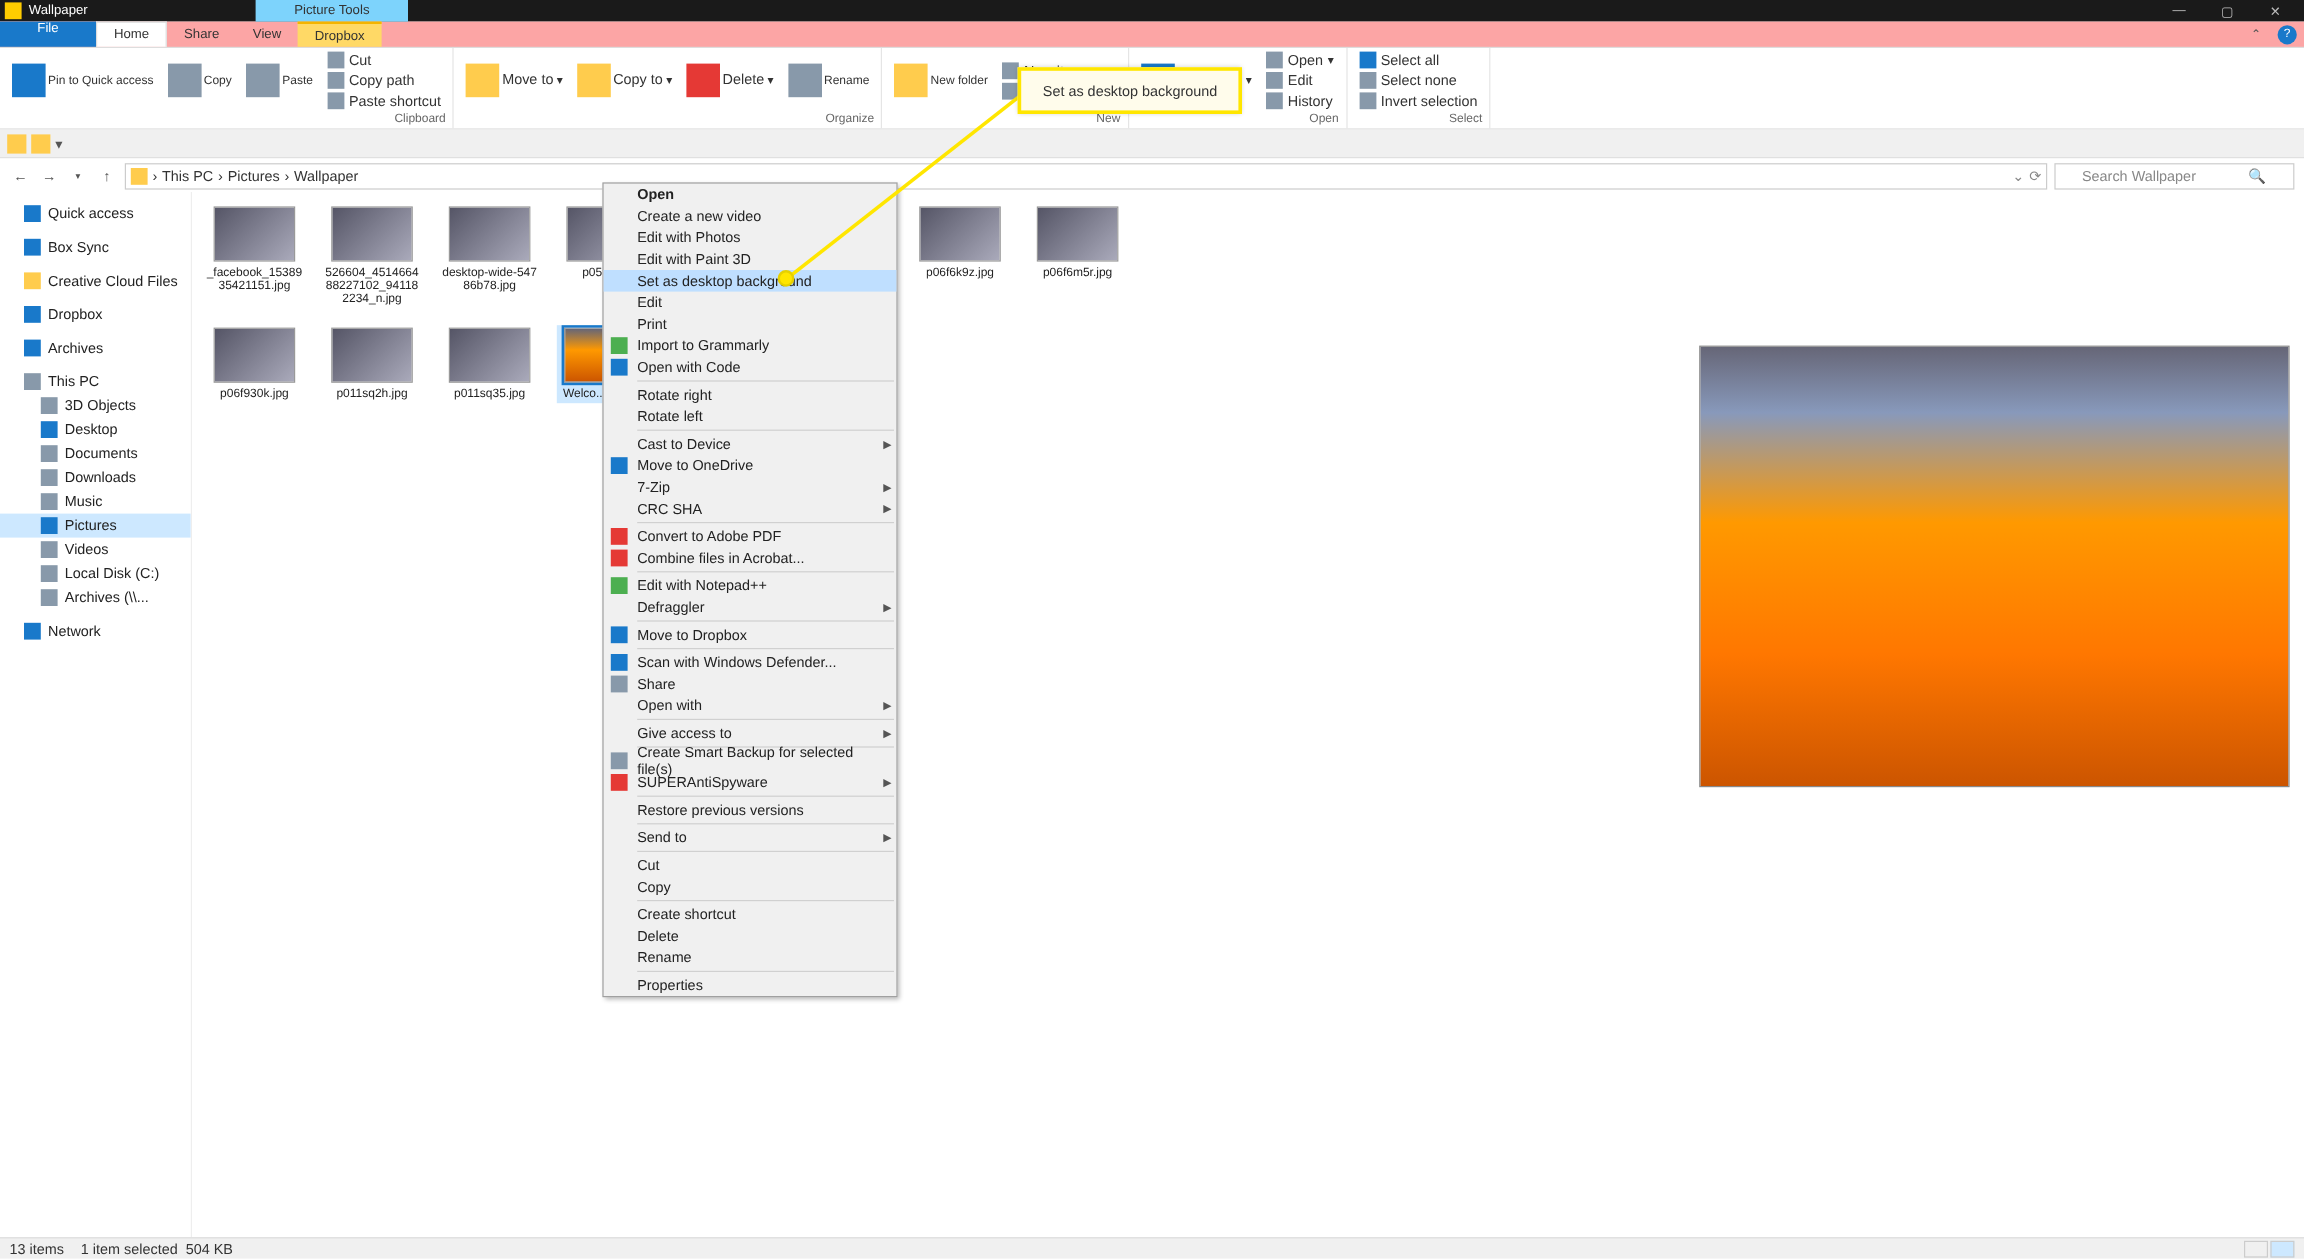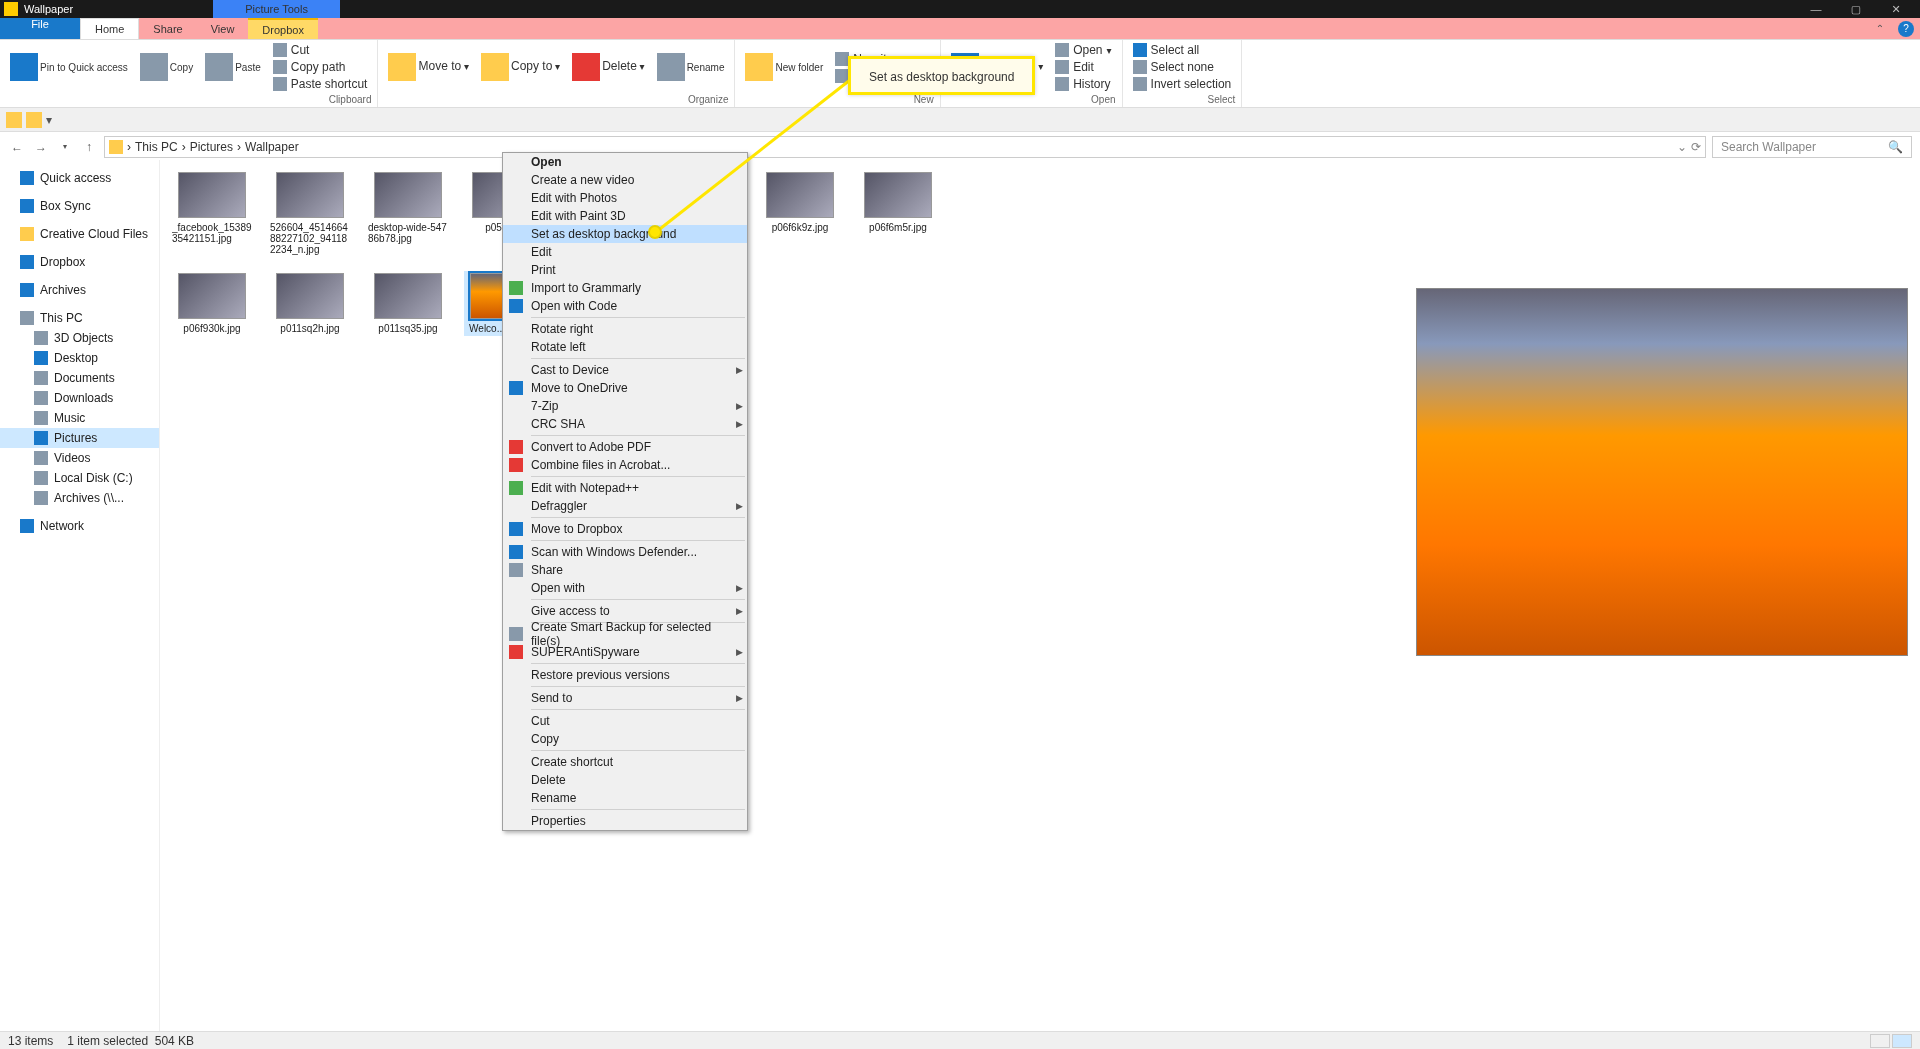--- a/index.html
+++ b/index.html
@@ -3,21 +3,21 @@
 <meta charset="utf-8">
 <style>
 * { margin: 0; padding: 0; box-sizing: border-box; font-family: 'Segoe UI', Tahoma, sans-serif; font-size: 12px; }
 body { background: #fff; width: 1920px; height: 1049px; overflow: hidden; position: relative; }
 
 
 .titlebar { height: 18px; background: #1a1a1a; color: #fff; display: flex; align-items: center; padding: 0 4px; }
 .titlebar .icon { width: 14px; height: 14px; background: #ffcc00; margin-right: 6px; }
 .titlebar .title { flex: 0 0 auto; font-size: 11px; }
 .titlebar .spacer { flex: 1; }
-.titlebar .picture-tools { background: #3b82f6; color: #333; padding: 0 32px; font-size: 11px; height: 18px; display: flex; align-items: center; margin-left: 140px; }
+.titlebar .picture-tools { background: #7dd3fc; color: #333; padding: 0 32px; font-size: 11px; height: 18px; display: flex; align-items: center; margin-left: 140px; }
 .titlebar .winbtn { width: 40px; text-align: center; color: #bbb; font-size: 11px; }
 
 
 .tabrow { height: 22px; background: #fca5a5; border-bottom: 1px solid #ddd; display: flex; align-items: stretch; }
 .tabrow .tab { padding: 0 14px; display: flex; align-items: center; font-size: 11px; color: #333; cursor: pointer; }
 .tabrow .tab.file { background: #1979ca; color: #fff; }
 .tabrow .tab.active { background: #fff; border: 1px solid #ddd; border-bottom: none; }
 .tabrow .tab.manage { background: #ffd966; border-top: 2px solid #f4b400; }
 .tabrow .help { margin-left: auto; margin-right: 6px; display: flex; align-items: center; gap: 10px; }
 .tabrow .help span { width: 16px; height: 16px; border-radius: 50%; background: #1979ca; color: #fff; font-size: 10px; display: flex; align-items: center; justify-content: center; }
@@ -35,35 +35,35 @@
 .col { display: flex; flex-direction: column; gap: 1px; }
 
 
 .qat { height: 24px; background: #f0f0f0; border-bottom: 1px solid #ddd; display: flex; align-items: center; padding: 0 6px; gap: 4px; }
 .qat .ico { width: 16px; height: 16px; }
 
 
 .addrbar { height: 30px; background: #fff; border-bottom: 1px solid #ddd; display: flex; align-items: center; padding: 0 8px; gap: 6px; }
 .navbtn { width: 18px; height: 18px; display: flex; align-items: center; justify-content: center; color: #555; }
 .addrbox { flex: 1; height: 22px; border: 1px solid #ccc; display: flex; align-items: center; padding: 0 4px; font-size: 11px; color: #333; gap: 4px; }
-.searchbox { width: 200px; height: 22px; border: 1px solid #ccc; display: flex; align-items: center; padding: 0 8px; font-size: 11px; color: #888; justify-content: space-between; }
+.searchbox { width: 200px; height: 22px; border: 1px solid #ccc; display: flex; align-items: center; padding: 0 22px; font-size: 11px; color: #888; justify-content: space-between; }
 
 
 .main { position: absolute; top: 160px; bottom: 18px; left: 0; right: 0; display: flex; }
 .sidebar { width: 160px; background: #fff; border-right: 1px solid #eee; overflow-y: auto; padding-top: 8px; }
 .side-item { display: flex; align-items: center; gap: 6px; padding: 3px 6px 3px 20px; font-size: 11px; color: #222; }
 .side-item.l2 { padding-left: 34px; }
 .side-item.selected { background: #cde8ff; }
 .side-ico { width: 14px; height: 14px; }
 
 .content { flex: 1; background: #fff; position: relative; padding: 12px; }
 .files { display: flex; flex-wrap: wrap; gap: 18px; align-content: flex-start; width: 780px; }
 .file { width: 80px; display: flex; flex-direction: column; align-items: center; gap: 4px; }
 .file .thumb { width: 68px; height: 46px; background: linear-gradient(135deg,#556,#aab); border: 1px solid #999; }
-.file .name { font-size: 10px; text-align: left; color: #222; line-height: 1.1; word-break: break-all; overflow: hidden; max-height: 33px; }
+.file .name { font-size: 10px; text-align: center; color: #222; line-height: 1.1; word-break: break-all; overflow: hidden; max-height: 33px; }
 .file.selected .thumb { outline: 2px solid #1979ca; }
 .file.selected { background: #cde8ff; padding: 2px; margin: -2px; }
 
 .preview { position: absolute; right: 12px; top: 128px; width: 492px; height: 368px; background: linear-gradient(180deg, #667 0%, #8899bb 15%, #ff9900 40%, #ff7700 70%, #cc5500 100%); border: 1px solid #888; }
 
 
 .ctxmenu { position: absolute; left: 502px; top: 152px; width: 246px; background: #f0f0f0; border: 1px solid #a0a0a0; box-shadow: 2px 2px 4px rgba(0,0,0,.3); z-index: 100; }
 .ctx-item { display: flex; align-items: center; height: 18px; padding: 0 4px 0 28px; font-size: 11px; color: #222; position: relative; }
 .ctx-item.bold { font-weight: bold; }
 .ctx-item.hover { background: #bfdfff; }

